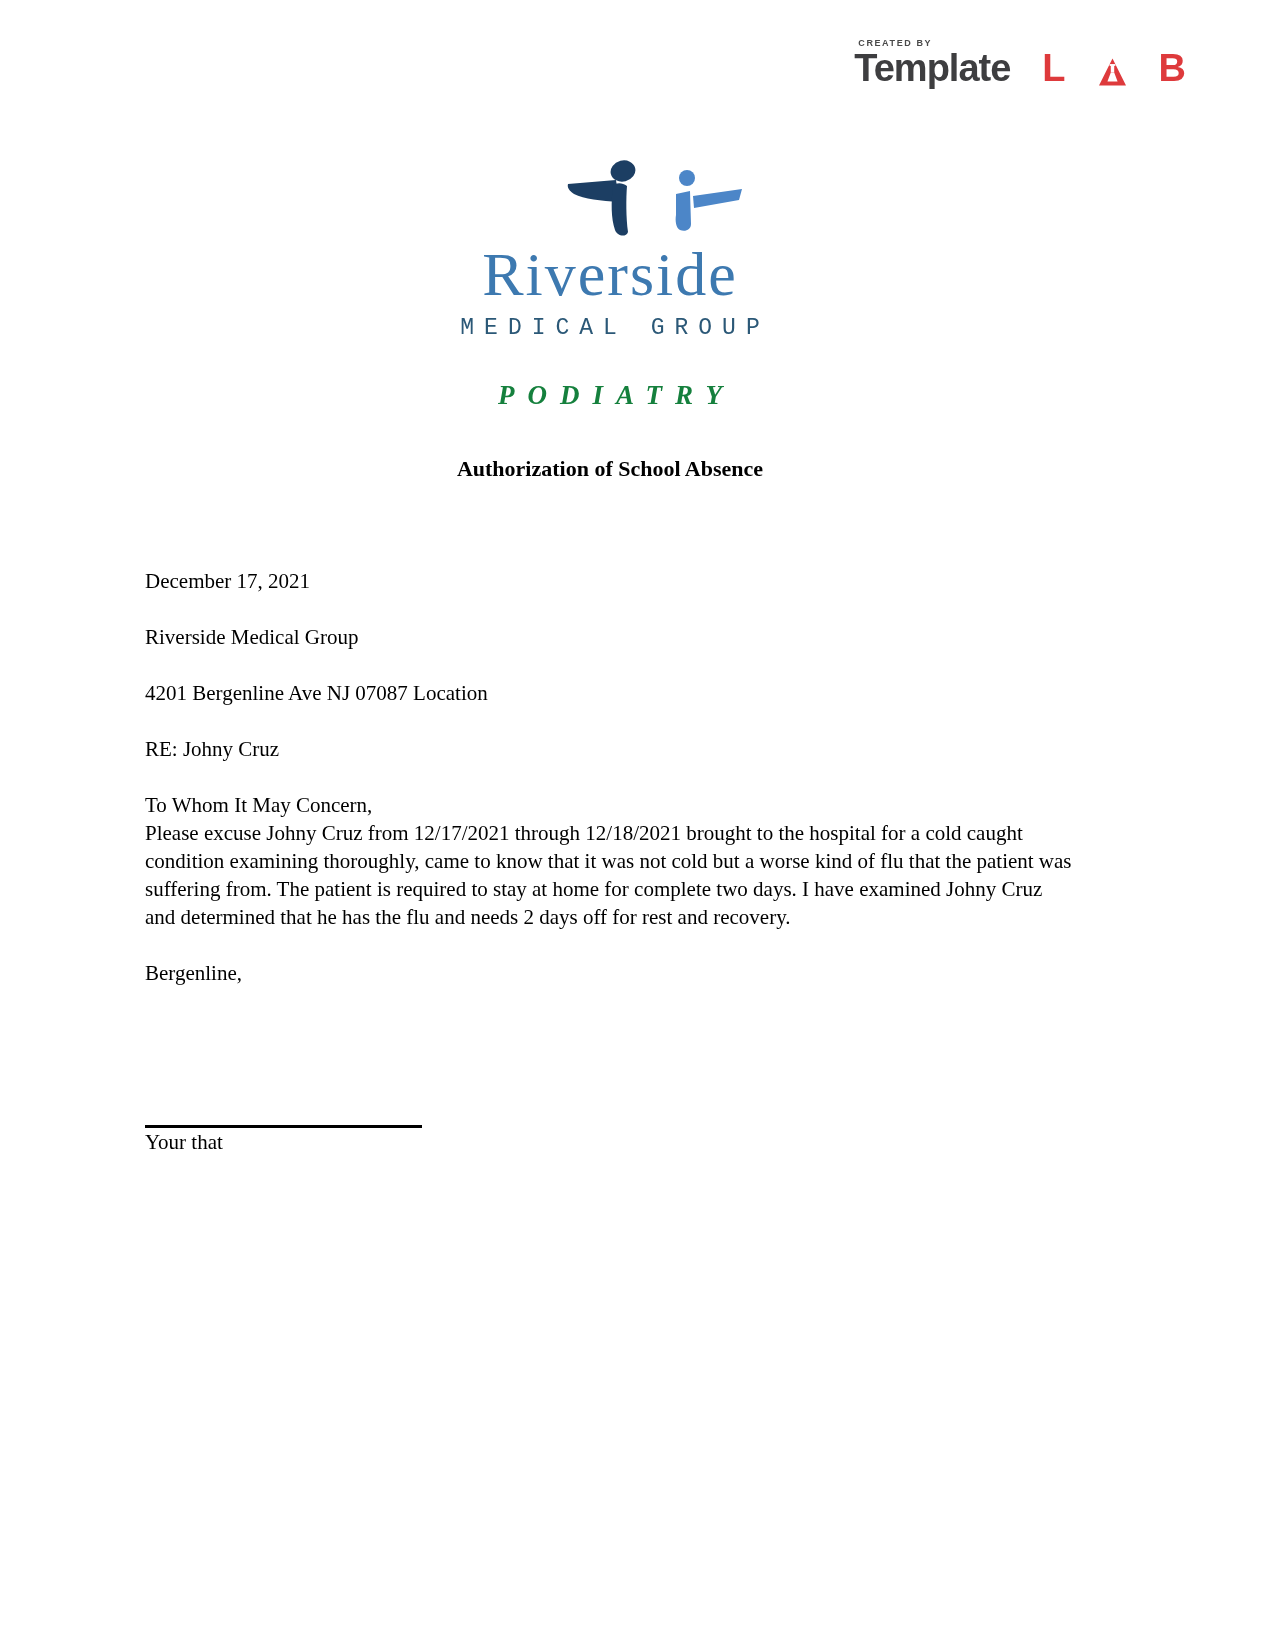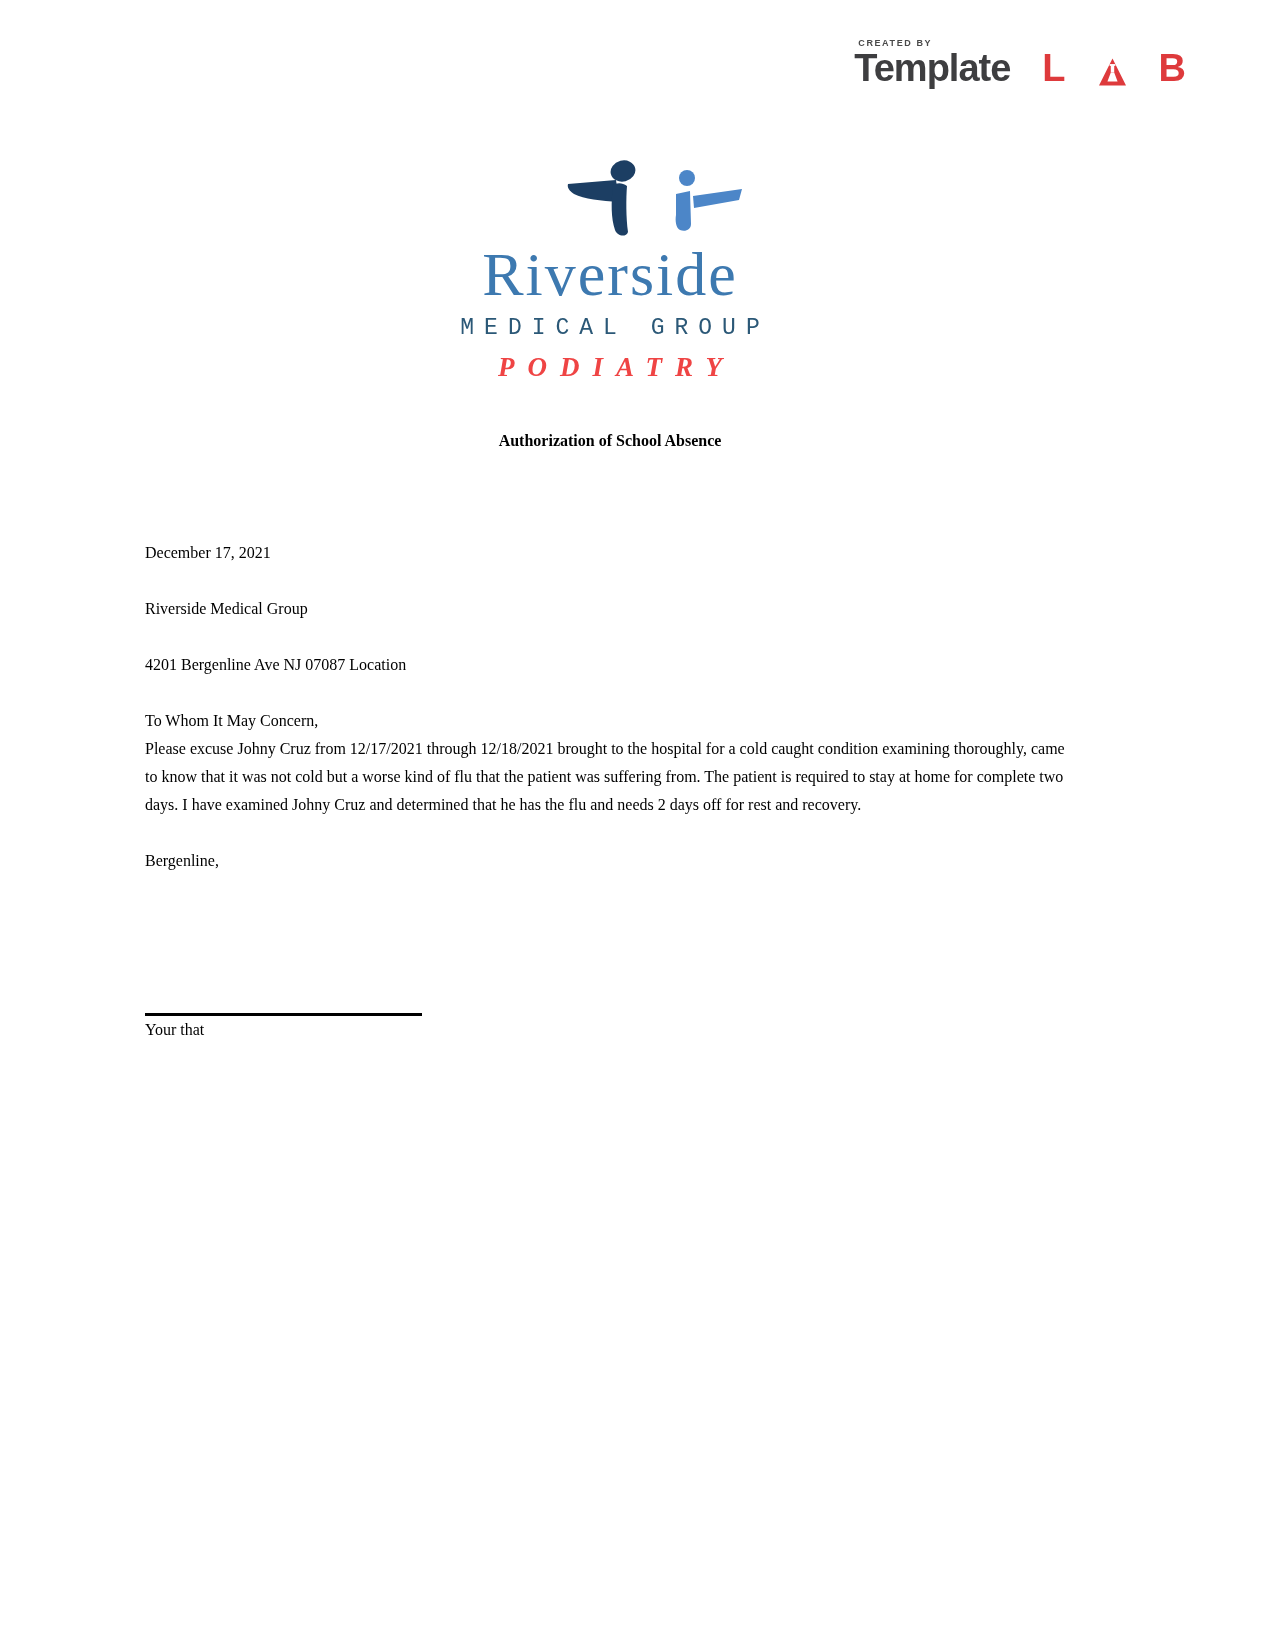--- a/index.html
+++ b/index.html
@@ -42,32 +42,32 @@
     font-size:62px; line-height:62px; margin-top:3px;
     color:#3d79b0; letter-spacing:2px;text-align:center;
   }
   .logo-sub {
     font-family:Liberation Mono, monospace;
     font-size:23px; line-height:23px; margin-top:12px;
     color:#2b5877; letter-spacing:10px; text-indent:10px;
   }
   .logo-specialty {
     font-style:italic; font-weight:bold;
-    font-size:27px; line-height:27px; margin-top:14px;
-    color:#ef4444; letter-spacing:13px; text-indent:13px;
+    font-size:27px; line-height:27px; margin-top:42px;
+    color:#15803d; letter-spacing:13px; text-indent:13px;
   }
 
   
   .doc-title {
     text-align:center; font-weight:bold;
-    font-size:16px; line-height:28px; margin-top:46px;
+    font-size:22px; line-height:28px; margin-top:46px;
   }
 
   
-  .letter { margin-top:84px; font-size:16px; line-height:28px; }
+  .letter { margin-top:84px; font-size:21px; line-height:28px; }
   .letter p { margin:0 0 28px 0; }
   .body-para { margin-top:34px; margin-bottom:58px; }
   .salutation { display:block; }
   .closing { margin-top:0; }
   .sig-line {
     width:277px; height:0;
     border-bottom:3px solid #000;
     margin-top:138px;
   }
   .sig-label { margin-top:34px; }
@@ -109,20 +109,21 @@
       <div class="logo-sub">MEDICAL GROUP</div>
       <div class="logo-specialty">PODIATRY</div>
     </div>
 
     <div class="doc-title">Authorization of School Absence</div>
 
     <div class="letter">
       <p>December 17, 2021</p>
       <p>Riverside Medical Group</p>
       <p>4201 Bergenline Ave NJ 07087 Location</p>
+      <p>RE: Johny Cruz</p>
 
       <p class="body-para">
         <span class="salutation">To Whom It May Concern,</span>
         <span>Please excuse Johny Cruz from 12/17/2021 through 12/18/2021 brought to the hospital for a cold caught condition examining thoroughly, came to know that it was not cold but a worse kind of flu that the patient was suffering from. The patient is required to stay at home for complete two days. I have examined Johny Cruz and determined that he has the flu and needs 2 days off for rest and recovery.</span>
       </p>
 
       <p class="closing">Bergenline,</p>
 
       <div class="sig-line"></div>
       <p class="sig-label">Your that</p>

